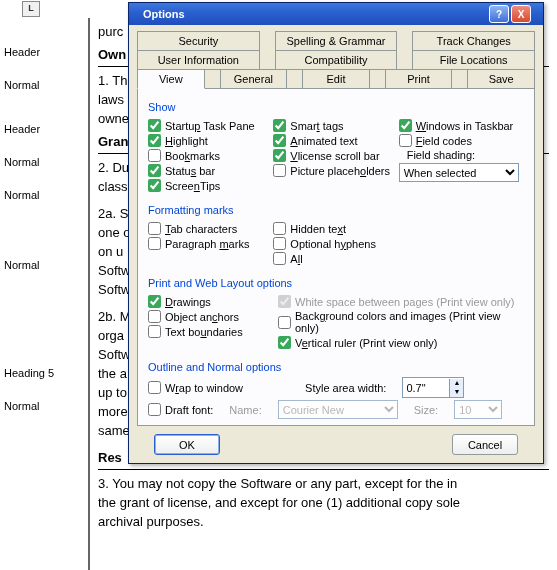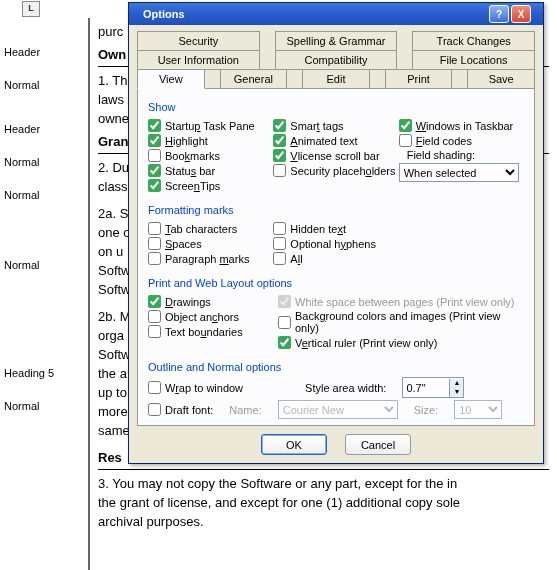--- a/index.html
+++ b/index.html
@@ -36,21 +36,21 @@
 .chk.disabled{color:#999}
 .chk .u{text-decoration:underline}
 .field-label{margin:2px 8px}
 .sel{width:120px;font-size:11px;border:1px solid #7f9db9;background:#fff;height:19px}
 .row-inline{display:flex;align-items:center;gap:16px;margin:2px 0}
 .spin{display:inline-flex;align-items:center;border:1px solid #7f9db9;background:#fff;height:19px}
 .spin input{border:0;width:40px;font-size:11px;padding:1px 3px;outline:none}
 .spin .arrows{display:flex;flex-direction:column;width:14px}
 .spin .arrows span{height:9px;font-size:7px;text-align:center;line-height:8px;background:#e6eefc;border-left:1px solid #7f9db9;cursor:default}
 .gray{color:#9a9a9a}
-.dlg-buttons{display:flex;justify-content:center;gap:18px;padding:8px 25px}
+.dlg-buttons{display:flex;justify-content:space-between;gap:18px;padding:8px 25px}
 .dlg-btn{min-width:66px;height:21px;border:1px solid #919b9c;background:linear-gradient(#fff,#eee);border-radius:3px;font-size:11px;cursor:default}
 .dlg-btn.default{border:1px solid #2a5fce;box-shadow:0 0 0 1px #88b0ee inset}
 </style>
 </head>
 <body>
 
 <div class="ruler">
   <div class="tab">L</div>
   <span class="tick" style="left:156px">1</span>
   <span class="tick" style="left:296px">2</span>
@@ -159,21 +159,21 @@
           <label class="chk">
             <input type="checkbox" checked="" style="">
             <span><span></span><span class="u">A</span><span>nimated text</span></span>
           </label>
           <label class="chk">
             <input type="checkbox" checked="" style="">
             <span><span></span><span class="u">V</span><span>license scroll bar</span></span>
           </label>
           <label class="chk">
             <input type="checkbox" style="">
-            <span><span>Security placeh</span><span class="u">o</span><span>lders</span></span>
+            <span><span>Picture placeh</span><span class="u">o</span><span>lders</span></span>
           </label>
         </div>
       <div class="group-col" id="show-c3">
         <div id="show-c3-items">
             <label class="chk">
               <input type="checkbox" checked="" style="">
               <span><span></span><span class="u">W</span><span>indows in Taskbar</span></span>
             </label>
             <label class="chk">
               <input type="checkbox" style="">
@@ -184,24 +184,20 @@
         <select class="sel"><option>When selected</option></select>
       </div>
     </div>
 
     <div class="group-label" style="margin-top:10px">Formatting marks</div>
     <div class="group-row">
       <div class="group-col" id="fmt-c1">
           <label class="chk">
             <input type="checkbox" style="">
             <span><span></span><span class="u">T</span><span>ab characters</span></span>
-          </label>
-          <label class="chk">
-            <input type="checkbox" style="">
-            <span><span></span><span class="u">S</span><span>paces</span></span>
           </label>
           <label class="chk">
             <input type="checkbox" style="">
             <span><span>Paragraph </span><span class="u">m</span><span>arks</span></span>
           </label>
         </div>
       <div class="group-col" id="fmt-c2">
           <label class="chk">
             <input type="checkbox" style="">
             <span><span>Hidden te</span><span class="u">x</span><span>t</span></span>

